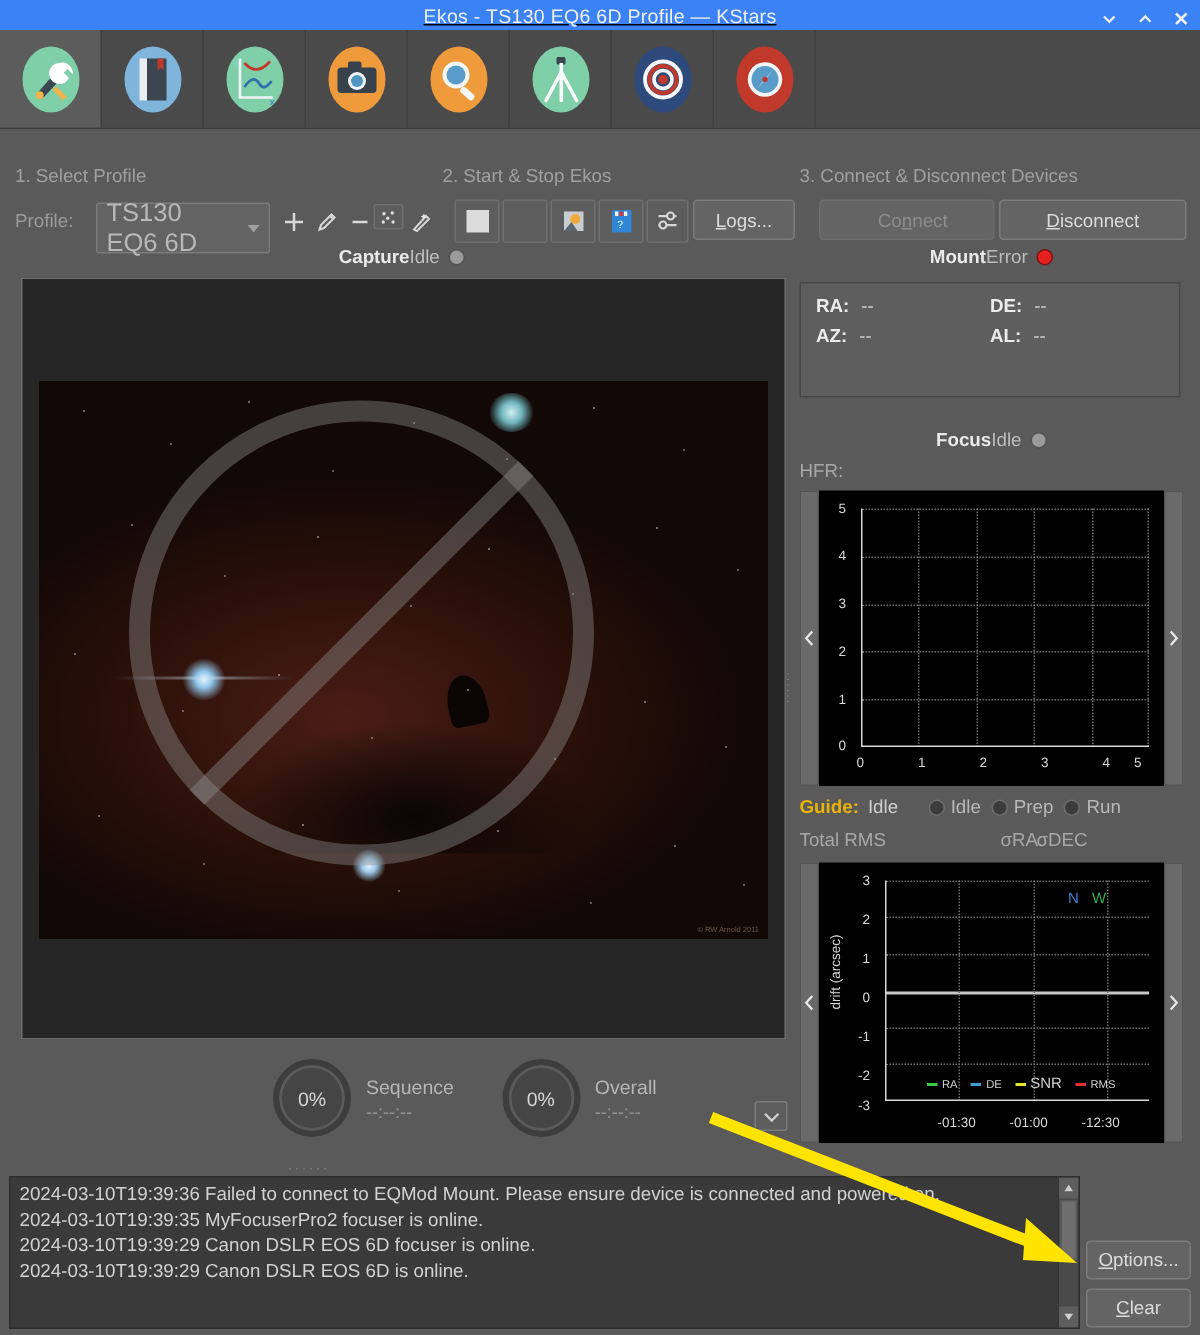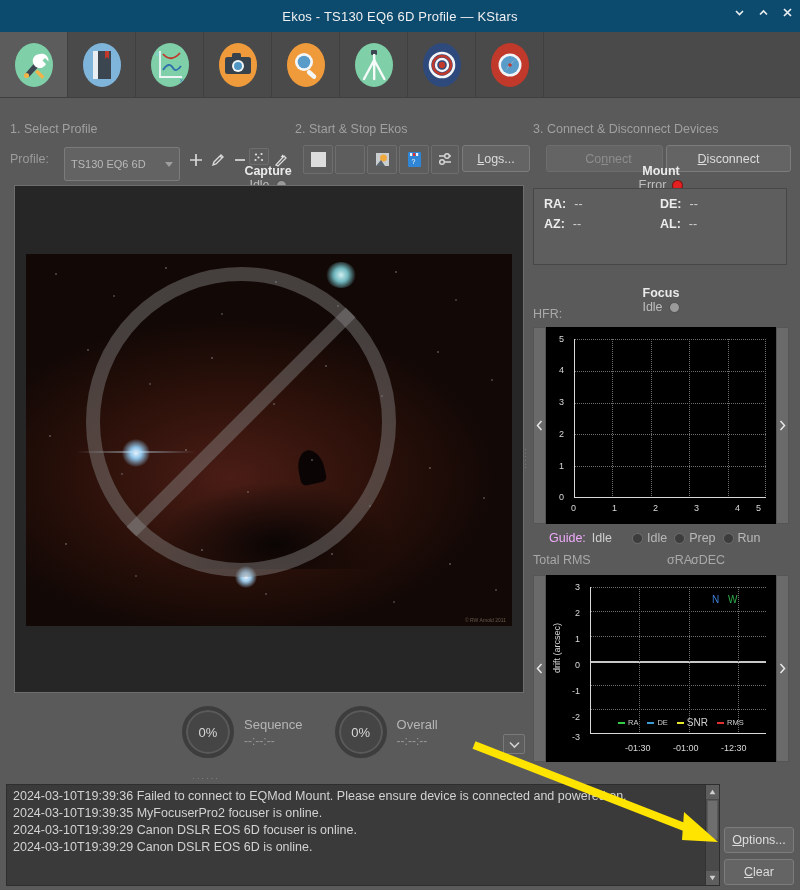--- a/index.html
+++ b/index.html
@@ -6,23 +6,24 @@
   html, body {
     width: 800px; height: 890px;
     font-family: "Liberation Sans", sans-serif;
     background: #4d4d4d;
     overflow: hidden;
   }
   .win { position: relative; width: 800px; height: 890px; background: #5a5a5a; }
 
   
   .titlebar {
-    height: 32px; background: #0c4a6e;
+    height: 20px; background: #3b82f6;
     display: flex; align-items: center; justify-content: center;
     position: relative;
+    text-decoration: underline;
   }
   .titlebar .title { font-size: 13px; color: #f0f0f0; letter-spacing: .2px; }
   .wbtns { position: absolute; right: 6px; top: 0; height: 24px; display: flex; align-items: center; gap: 11px; }
   .wbtn { width: 13px; height: 13px; color: #eceff1; font-size: 12px; line-height: 12px;
           text-align: center; cursor: pointer; }
   .wbtn svg { display: block; }
 
   
   .tabbar { height: 66px; background: #4e4e4e; display: flex; align-items: stretch;
             border-bottom: 1px solid #3f3f3f; }
@@ -35,21 +36,21 @@
   
   .steprow { height: 22px; position: relative; }
   .steplabel { position: absolute; font-size: 12.5px; color: #a0a0a0; }
 
   
   .ctrlrow { height: 34px; position: relative; }
   .lbl-dim { font-size: 12.5px; color: #9b9b9b; }
 
   .combo {
     height: 26px; background: #636363; border: 1px solid #7b7b7b; border-radius: 2px;
-    display: flex; align-items: center; padding: 16px 6px; color: #b9b9b9; font-size: 11px;
+    display: flex; align-items: center; padding: 16px 6px; color: #b9b9b9; font-size: 17px;
     cursor: pointer; position: relative;
   }
   .combo .cval { flex: 1; }
   .combo .carrow { width: 0; height: 0; border-left: 4px solid transparent;
      border-right: 4px solid transparent; border-top: 5px solid #9e9e9e; margin-left: 6px; }
 
   .tbtn {
     width: 22px; height: 24px; display: flex; align-items: center; justify-content: center;
     background: #5d5d5d; border: 1px solid #6e6e6e; border-radius: 2px; cursor: pointer;
   }
@@ -57,21 +58,21 @@
 
   .pbtn {
     height: 27px; background: #646464; border: 1px solid #7c7c7c; border-radius: 3px;
     display: flex; align-items: center; justify-content: center;
     font-size: 12.5px; color: #dcdcdc; cursor: pointer; padding: 0 8px;
   }
   .pbtn.disabled { color: #8d8d8d; border-color: #6d6d6d; cursor: default; padding-left: 16px; }
   .pbtn u { text-decoration: underline; }
 
   
-  .ph { display: flex; align-items: center; justify-content: center; flex-direction: column; }
+  .ph { display: flex; align-items: center; justify-content: center; }
   .ph .pname { font-size: 12.5px; font-weight: bold; color: #eaeaea; }
   .ph .pstatus { font-size: 12.5px; color: #bdbdbd; display: flex; align-items: center; gap: 6px; }
   .led { width: 11px; height: 11px; border-radius: 50%; display: inline-block;
          border: 1px solid rgba(0,0,0,.45); }
   .led.idle { background: #9a9a9a; }
   .led.error { background: #e52020; }
 
   
   .preview { background: #262626; border: 1px solid #6e6e6e; position: relative; overflow: hidden; }
   .skyimg { position: absolute; background: #140a08; overflow: hidden; }
@@ -513,21 +514,21 @@
     <div class="navbtn">
       <svg width="7" height="11" viewBox="0 0 7 11">
           <path d="M1.5 1 L5.5 5.5 L1.5 10" stroke="#e8e8e8" stroke-width="1.5" fill="none"></path>
         </svg>
     </div>
   </div>
 
   <div class="splitter" style="left:521px;top:448px;writing-mode:vertical-rl;">······</div>
 
   <div class="guidestat" style="position:absolute;left:533px;top:531px;width:256px;">
-    <span class="pname" style="font-weight:normal;color:#f0abfc;margin-left:16px;">Guide:</span>
+    <span class="pname" style="font-weight:bold;color:#eab308;">Guide:</span>
     <span style="color:#cfcfcf;margin-left:6px;">Idle</span>
     <span style="margin-left:20px;display:flex;align-items:center;gap:4px;">
       <span class="radio"></span>
       <span style="color:#b8b8b8;">Idle</span>
     </span>
     <span style="margin-left:7px;display:flex;align-items:center;gap:4px;">
       <span class="radio"></span>
       <span style="color:#b8b8b8;">Prep</span>
     </span>
     <span style="margin-left:7px;display:flex;align-items:center;gap:4px;">

